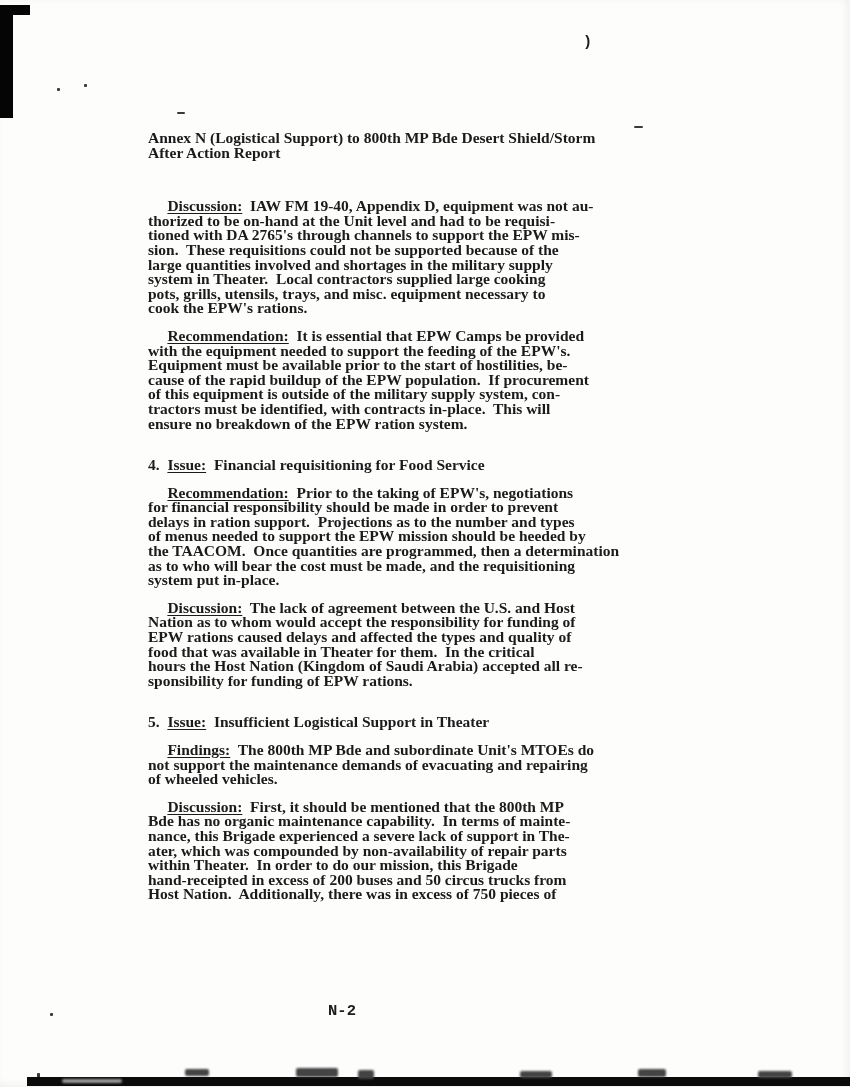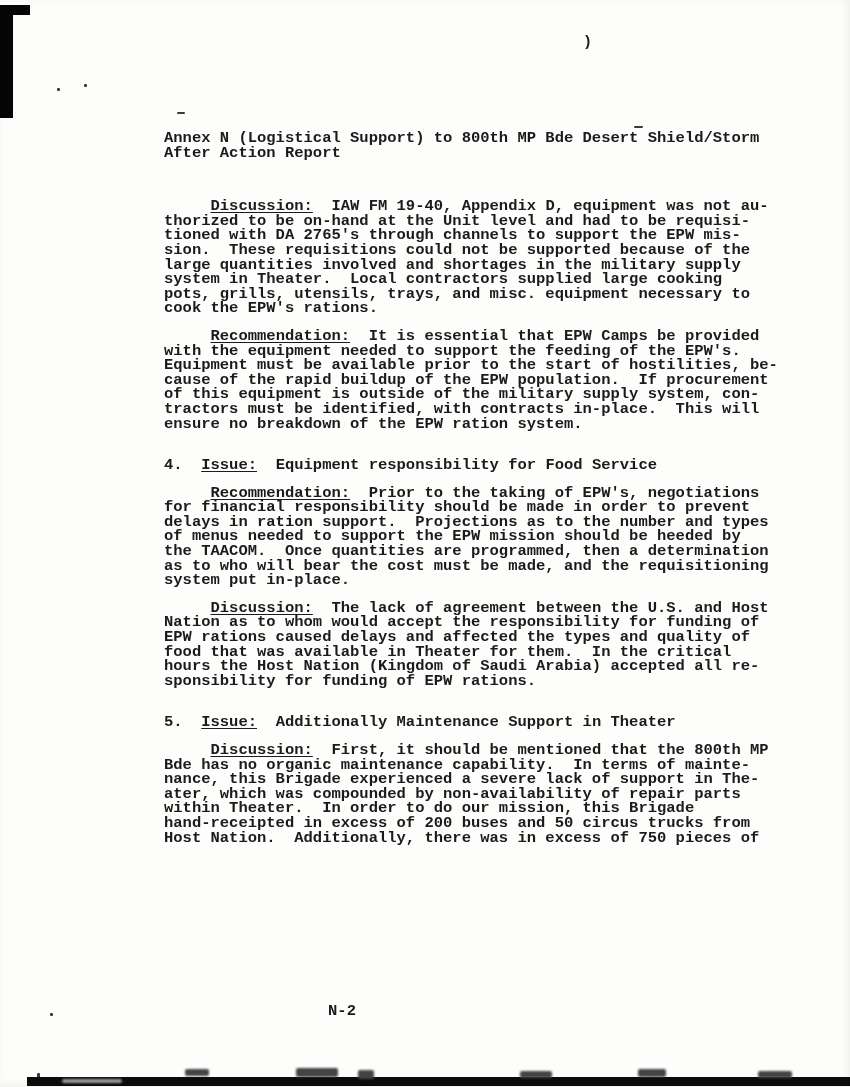--- a/index.html
+++ b/index.html
@@ -22,21 +22,22 @@
     position: absolute;
     left: 148px;
     top: 131px;
     width: 660px;
     font-size: 15.5px;
     line-height: 14.6px;
     letter-spacing: 0px;
   }
   .title, .block {
     white-space: pre;
-    margin: 0 0 13px 16px;
+    margin: 0 0 13px 0;
+    font-family: Liberation Serif, serif;
   }
   .title {
     margin-bottom: 39px;
   }
   .issue {
     margin-top: 27px;
   }
   .u {
     text-decoration: underline;
     text-underline-offset: 2px;
@@ -137,40 +138,43 @@
 cook the EPW's rations.</span></div>
 
     <div class="block"><span>     </span><span class="u">Recommendation:</span><span>  It is essential that EPW Camps be provided
 with the equipment needed to support the feeding of the EPW's.
 Equipment must be available prior to the start of hostilities, be-
 cause of the rapid buildup of the EPW population.  If procurement
 of this equipment is outside of the military supply system, con-
 tractors must be identified, with contracts in-place.  This will
 ensure no breakdown of the EPW ration system.</span></div>
 
-    <div class="block issue"><span>4.  </span><span class="u">Issue:</span><span>  Equipment responsibility for Food Service</span></div>
+    <div class="block issue"><span>4.  </span><span class="u">Issue:</span><span>  Financial requisitioning for Food Service</span></div>
 
 
     <div class="block"><span>     </span><span class="u">Recommendation:</span><span>  Prior to the taking of EPW's, negotiations
 for financial responsibility should be made in order to prevent
 delays in ration support.  Projections as to the number and types
 of menus needed to support the EPW mission should be heeded by
 the TAACOM.  Once quantities are programmed, then a determination
 as to who will bear the cost must be made, and the requisitioning
 system put in-place.</span></div>
 
     <div class="block"><span>     </span><span class="u">Discussion:</span><span>  The lack of agreement between the U.S. and Host
 Nation as to whom would accept the responsibility for funding of
 EPW rations caused delays and affected the types and quality of
 food that was available in Theater for them.  In the critical
 hours the Host Nation (Kingdom of Saudi Arabia) accepted all re-
 sponsibility for funding of EPW rations.</span></div>
 
-    <div class="block issue"><span>5.  </span><span class="u">Issue:</span><span>  Additionally Maintenance Support in Theater</span></div>
+    <div class="block issue"><span>5.  </span><span class="u">Issue:</span><span>  Insufficient Logistical Support in Theater</span></div>
 
+    <div class="block"><span>     </span><span class="u">Findings:</span><span>  The 800th MP Bde and subordinate Unit's MTOEs do
+not support the maintenance demands of evacuating and repairing
+of wheeled vehicles.</span></div>
 
     <div class="block"><span>     </span><span class="u">Discussion:</span><span>  First, it should be mentioned that the 800th MP
 Bde has no organic maintenance capability.  In terms of mainte-
 nance, this Brigade experienced a severe lack of support in The-
 ater, which was compounded by non-availability of repair parts
 within Theater.  In order to do our mission, this Brigade
 hand-receipted in excess of 200 buses and 50 circus trucks from
 Host Nation.  Additionally, there was in excess of 750 pieces of</span></div>
 
   </div>

